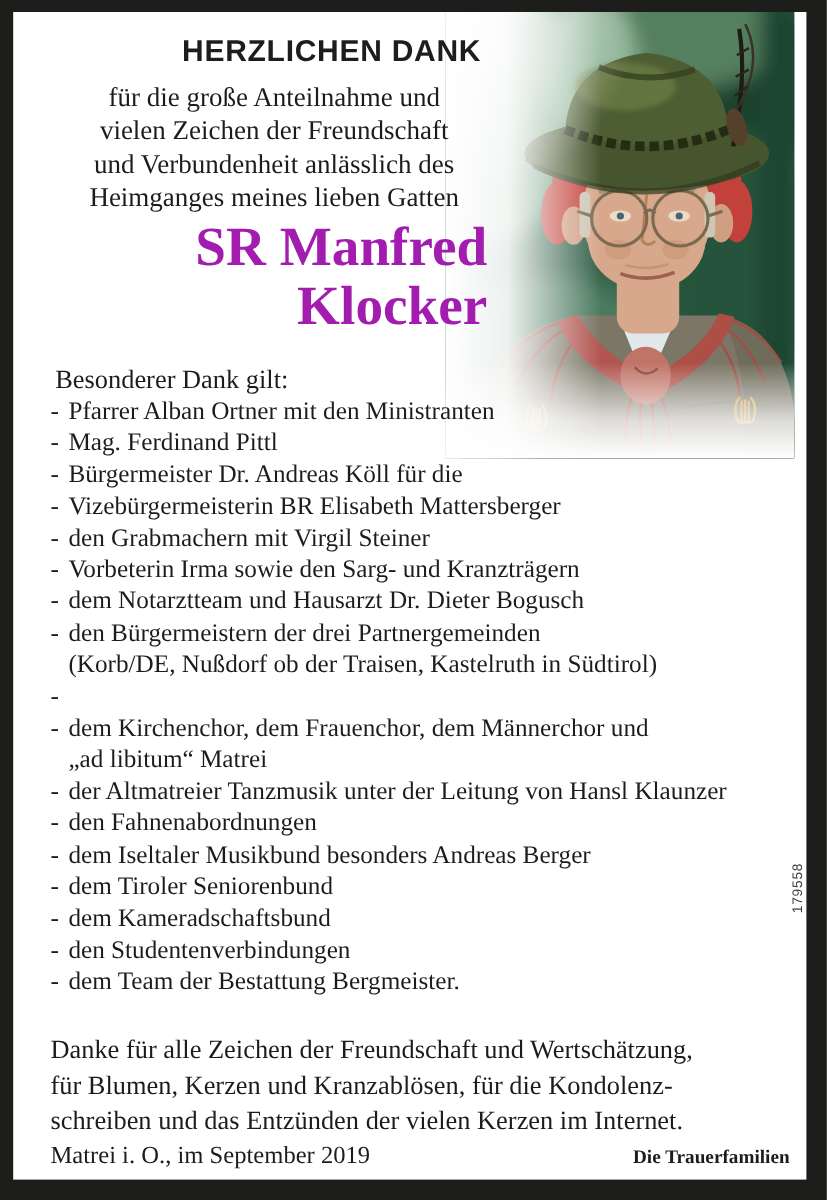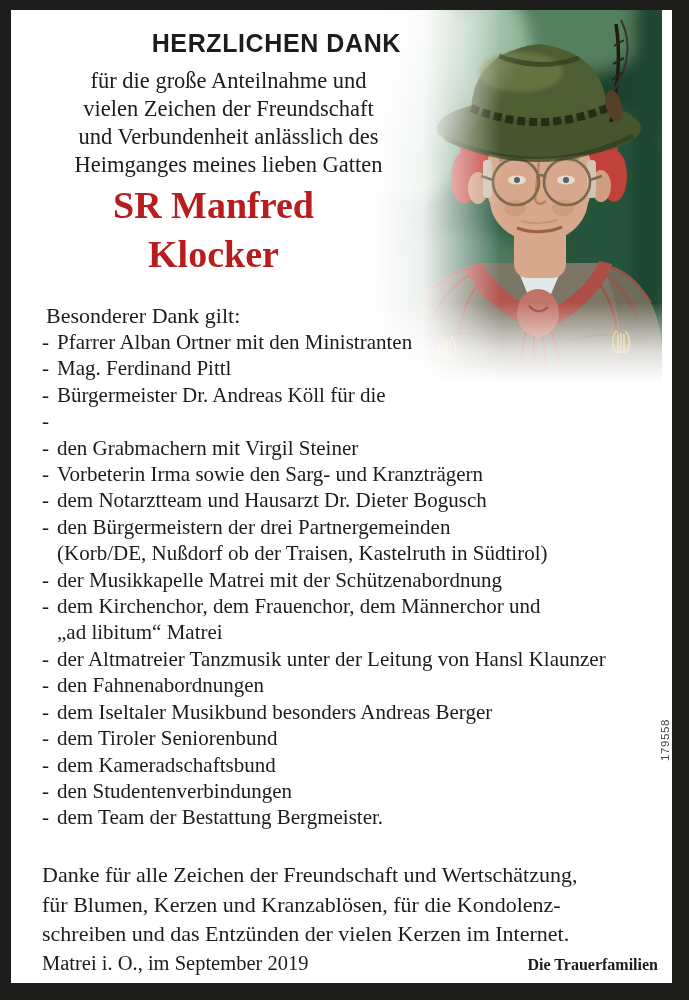--- a/index.html
+++ b/index.html
@@ -23,22 +23,22 @@
     font-family:"Liberation Sans","DejaVu Sans",sans-serif;
     font-weight:bold;font-size:25px;letter-spacing:0.6px;
     color:#1d1d1b;white-space:nowrap;
   }
   .intro{
     position:absolute;top:57px;left:25px;width:385px;
     text-align:center;font-size:22.5px;line-height:28px;
   }
   .name{
     position:absolute;top:171px;left:10px;width:385px;
-    text-align:center;font-weight:bold;
-    font-size:38px;line-height:49px;color:#b91c1c;
+    text-align:right;font-weight:bold;
+    font-size:46px;line-height:49px;color:#a21caf;
   }
   .thanks-intro{
     position:absolute;top:289px;left:31px;margin:4px;
     font-size:22px;
   }
   .list{
     position:absolute;top:319px;left:31px;width:618px;
     font-size:21px;
   }
   .row{display:flex;line-height:26.4px;}
@@ -233,20 +233,21 @@
     <div class="row">
         <span class="dash">-</span>
         <span>Mag. Ferdinand Pittl</span>
       </div>
     <div class="row">
         <span class="dash">-</span>
         <span>Bürgermeister Dr. Andreas Köll für die</span>
       </div>
     <div class="row">
         <span class="dash">-</span>
+        <span>Vizebürgermeisterin BR Elisabeth Mattersberger</span>
       </div>
     <div class="row">
         <span class="dash">-</span>
         <span>den Grabmachern mit Virgil Steiner</span>
       </div>
     <div class="row">
         <span class="dash">-</span>
         <span>Vorbeterin Irma sowie den Sarg- und Kranzträgern</span>
       </div>
     <div class="row">
@@ -255,21 +256,20 @@
       </div>
     <div class="row">
         <span class="dash">-</span>
         <span>den Bürgermeistern der drei Partnergemeinden</span>
       </div>
     <div class="row cont">
         <span>(Korb/DE, Nußdorf ob der Traisen, Kastelruth in Südtirol)</span>
       </div>
     <div class="row">
         <span class="dash">-</span>
-        <span>der Musikkapelle Matrei mit der Schützenabordnung</span>
       </div>
     <div class="row">
         <span class="dash">-</span>
         <span>dem Kirchenchor, dem Frauenchor, dem Männerchor und</span>
       </div>
     <div class="row cont">
         <span>„ad libitum“ Matrei</span>
       </div>
     <div class="row">
         <span class="dash">-</span>

